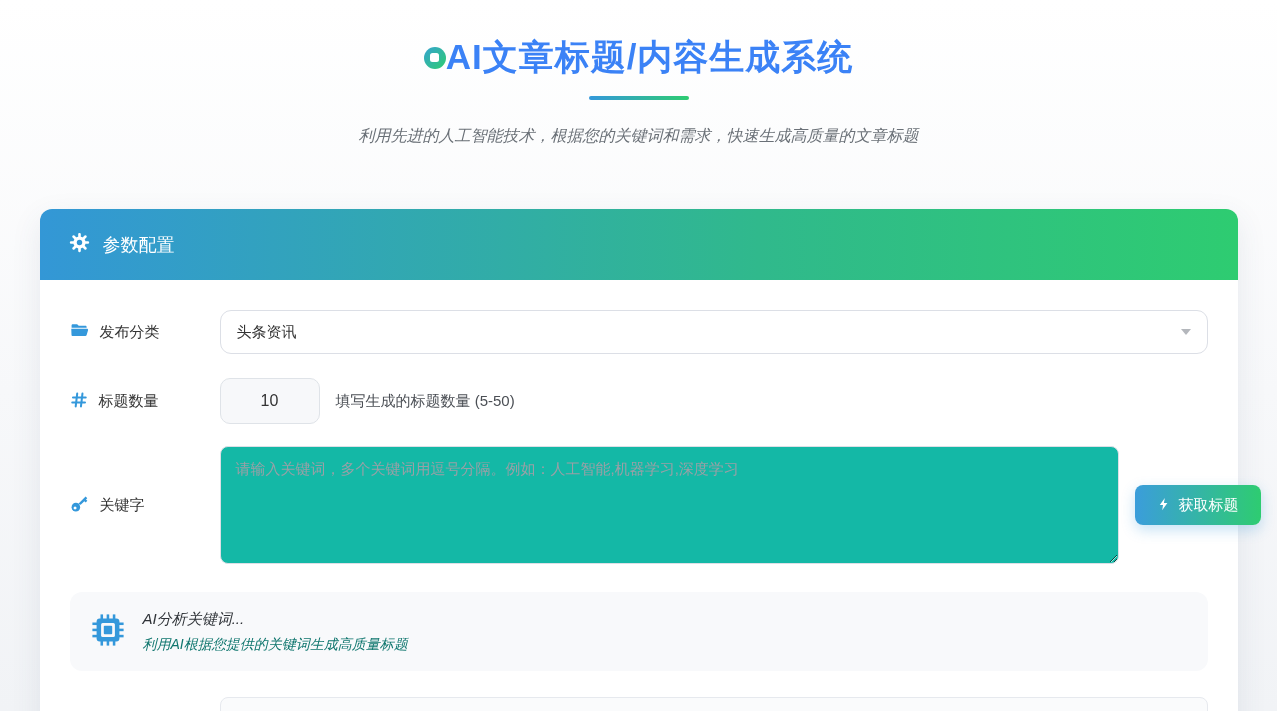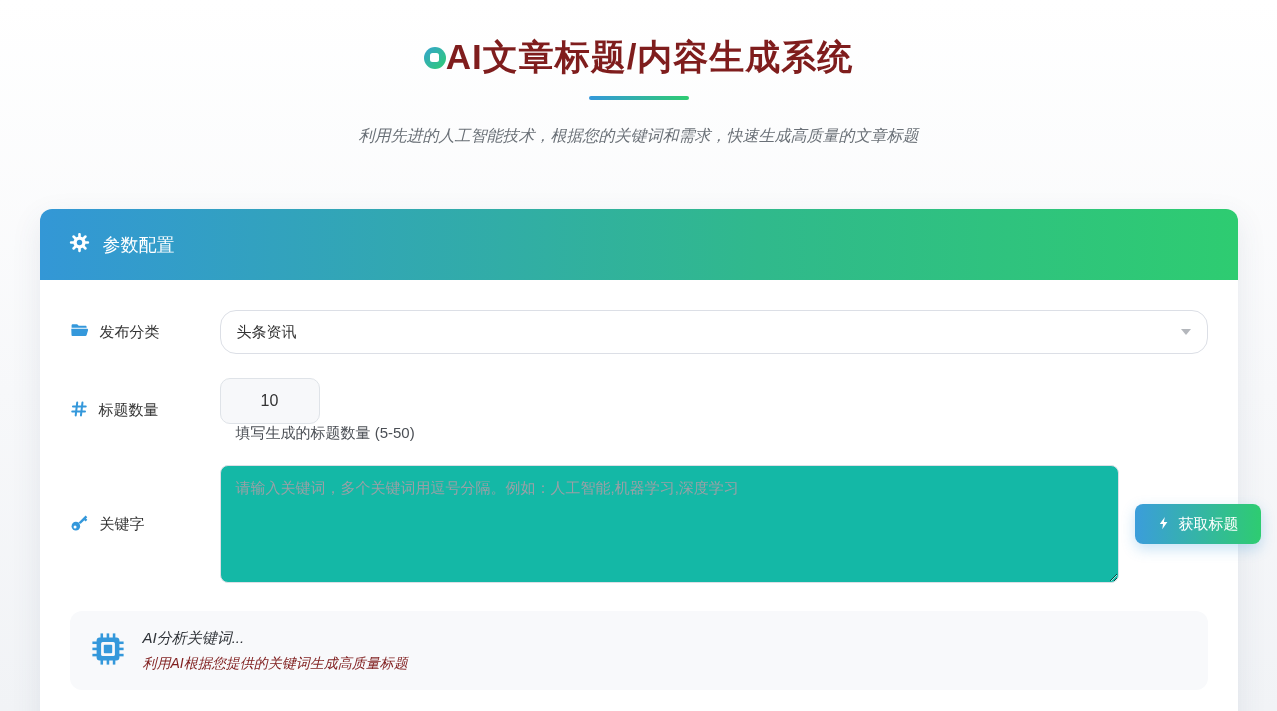--- a/index.html
+++ b/index.html
@@ -6,21 +6,21 @@
   html,body { width:1277px; height:711px; overflow:hidden; }
   body {
     font-family:"Liberation Sans","DejaVu Sans",sans-serif;
     background:linear-gradient(180deg,#ffffff 0%,#f7f8fa 55%,#f1f3f6 100%);
     color:#333;
   }
   
   .hero { text-align:center; padding-top:34px; }
   .title-row {
     display:flex; align-items:center; justify-content:center; gap:0;
-    font-size:35px; font-weight:bold; color:#7f1d1d; letter-spacing:1px;
+    font-size:35px; font-weight:bold; color:#3b82f6; letter-spacing:1px;
   }
   .dot-icon {
     width:22px; height:22px; border-radius:50%;
     background:linear-gradient(135deg,#35a3d0,#2ecc71);
     display:inline-flex; align-items:center; justify-content:center;
     flex:0 0 auto;
   }
   .dot-icon .dot-inner { width:9px; height:9px; background:#fff; border-radius:2.5px; }
   .title-underline {
     width:100px; height:4px; border-radius:2px; margin:15px auto 0;
@@ -42,31 +42,31 @@
   }
   .card-body { padding:30px 30px 0; }
 
   .row { display:grid; grid-template-columns:150px 1fr; align-items:center; }
   .row-category { margin-bottom:24px; }
   .row-count    { margin-bottom:22px; }
   .label { display:flex; align-items:center; gap:11px; font-size:15px; color:#333; }
   .label svg { flex:0 0 auto; }
 
   .select-box {
-    height:44px; border:1px solid #dcdfe6; border-radius:16px; background:#fff;
+    height:44px; border:1px solid #dcdfe6; border-radius:11px; background:#fff;
     display:flex; align-items:center; justify-content:space-between;
     padding:0 16px; font-size:15px; color:#333; cursor:pointer;
   }
   .caret {
     width:0; height:0;
     border-left:5.5px solid transparent; border-right:5.5px solid transparent;
     border-top:6.5px solid #b4b7bc;
   }
 
-  .field-inline { display:flex; align-items:flex-start;flex-direction:column; }
+  .field-inline { display:flex; align-items:center; }
   .count-input {
     width:100px; height:46px; border:1px solid #dfe3e8; border-radius:10px;
     background:#f7f8fa; text-align:center; font-size:16px; color:#333;
     font-family:inherit; outline:none;
   }
   .hint { margin-left:16px; font-size:15px; color:#4b4f55; }
 
   .keywords-area { display:flex; align-items:center; }
   .keywords-textarea {
     width:899px; height:118px; border:1px solid #dcdfe6; border-radius:8px;
@@ -82,21 +82,21 @@
     display:flex; align-items:center; justify-content:center; gap:8px;
     box-shadow:0 5px 14px rgba(52,152,219,.28);
   }
 
   .info-box {
     margin-top:28px; min-height:79px;
     background:#f8f9fb; border-radius:12px;
     display:flex; align-items:center; gap:17px; padding:14px 20px;font-style:italic;
   }
   .info-text .info-title { font-size:15px; color:#2f3338; }
-  .info-text .info-sub   { margin-top:7px; font-size:14px; color:#7f1d1d; }
+  .info-text .info-sub   { margin-top:7px; font-size:14px; color:#0f766e; }
 
   .partial-box {
     margin-left:150px; margin-top:26px; height:60px;
     background:#fafbfc; border:1px solid #e6e9ee; border-radius:8px;
   }
 </style>
 </head>
 <body>
 
 <div class="hero">

